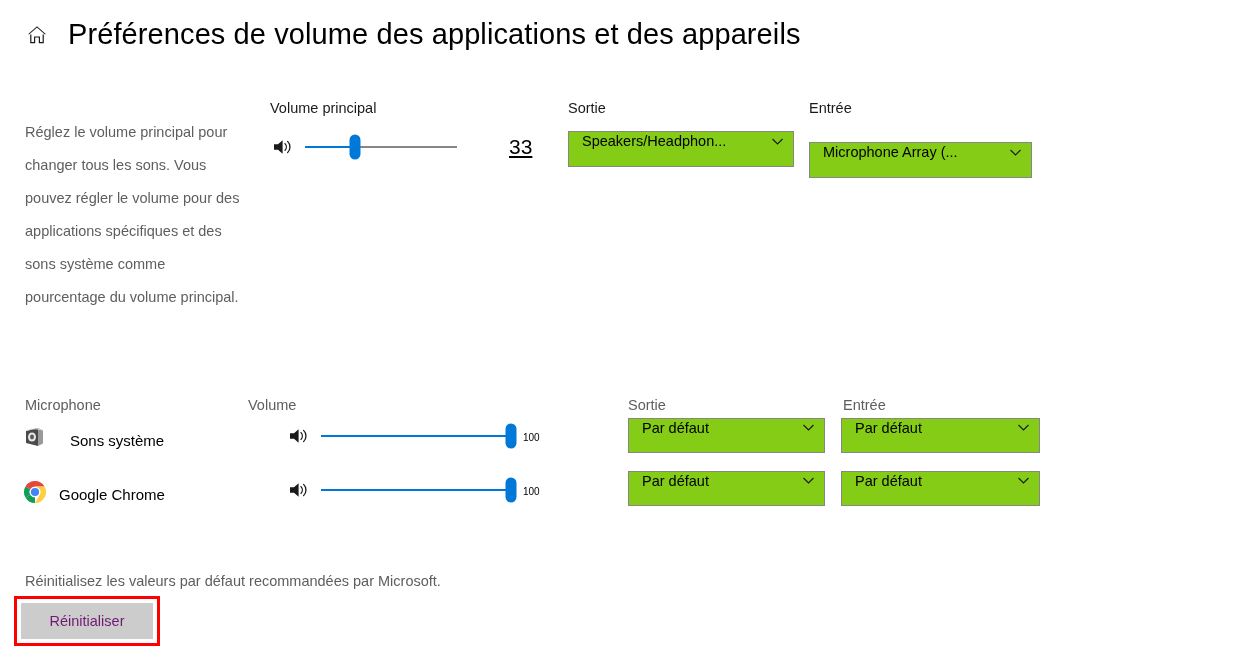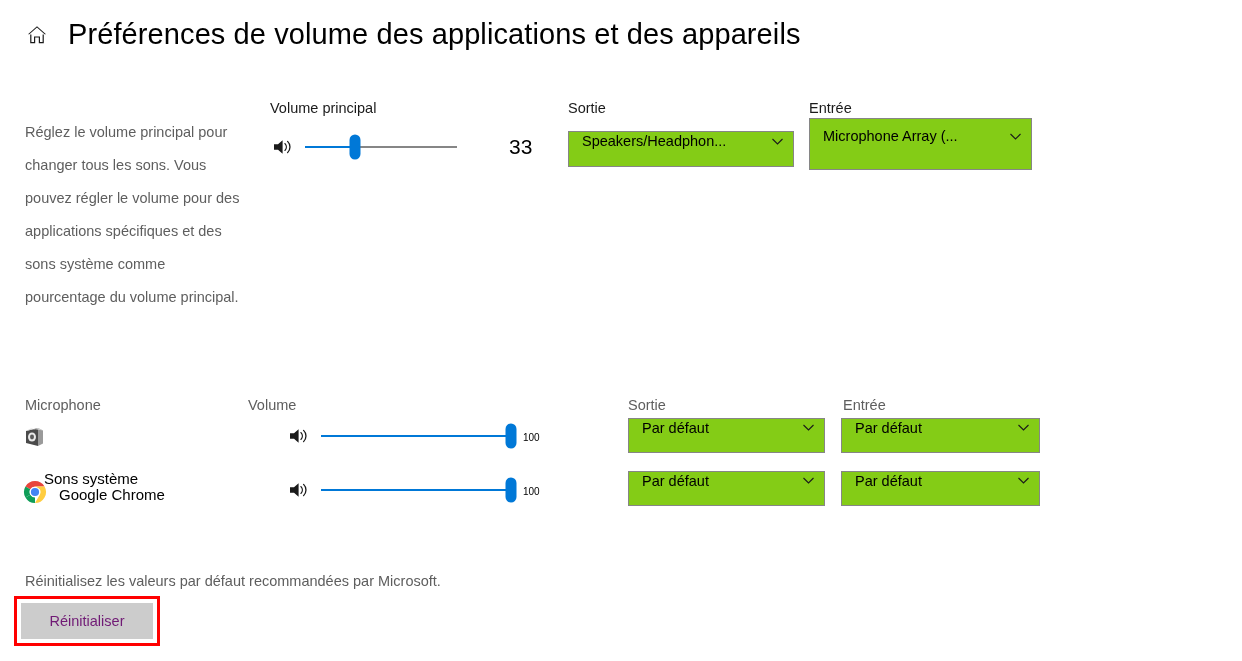--- a/index.html
+++ b/index.html
@@ -111,20 +111,21 @@
   }
 
   
   #master-slider-row { left: 272px; top: 136px; }
   #master-slider-row .track-wrap { width: 152px; margin-left: 9px; }
   #master-value {
     left: 509px;
     top: 136px;
     font-size: 21px;
     line-height: 22px;
+    text-decoration: underline;
   }
 
   
   .dropdown {
     box-sizing: border-box;
     border: 1px solid #868686;
     background: #84cc16;
     display: flex;
     align-items: center;
     justify-content: space-between;
@@ -137,21 +138,21 @@
     width: 13px;
     height: 13px;
     flex: 0 0 auto;
     margin-left: 6px;
   }
   .dropdown .dd-text {
     overflow: hidden;
     white-space: nowrap;
   }
   #dropdown-output-main { left: 568px; top: 131px; width: 226px; height: 36px; }
-  #dropdown-input-main  { left: 809px; top: 118px; width: 223px; height: 52px; }
+  #dropdown-input-main  { left: 809px; top: 142px; width: 223px; height: 36px; }
 
   
   .col-label-sub {
     font-size: 14.5px;
     color: #5e5e5e;
   }
   #label-application { left: 25px;  top: 397px; }
   #label-volume-col  { left: 248px; top: 397px; }
   #label-sortie-app  { left: 628px; top: 397px; }
   #label-entree-app  { left: 843px; top: 397px; }
@@ -160,21 +161,21 @@
     font-size: 15px;
     color: #000000;
     white-space: nowrap;
   }
   .app-icon {
     width: 24px;
     height: 24px;
   }
 
   #app-row-0-icon  { left: 23px; top: 425px; }
-  #app-row-0-name  { left: 44px; top: 432px; margin-top: 38px; }
+  #app-row-0-name  { left: 70px; top: 432px; }
   #app-row-1-icon  { left: 23px; top: 480px; }
   #app-row-1-name  { left: 59px; top: 486px; }
 
   .app-slider-row .track-wrap { width: 190px; margin-left: 9px; }
   #app-row-0-slider { left: 288px; top: 425px; }
   #app-row-1-slider { left: 288px; top: 479px; }
   .app-slider-value {
     font-size: 10px;
     line-height: 22px;
   }

